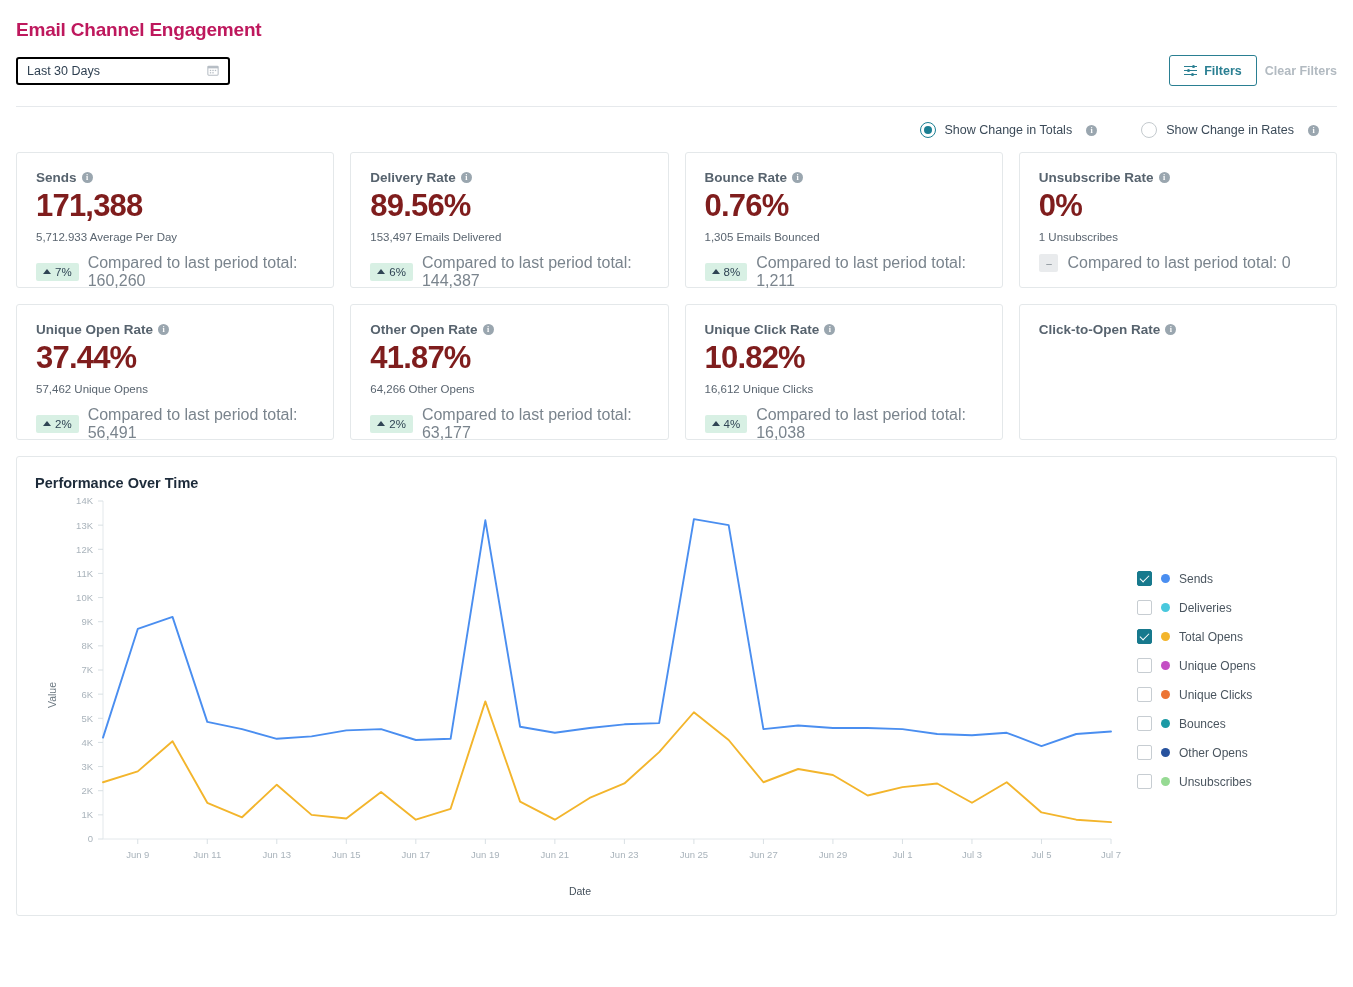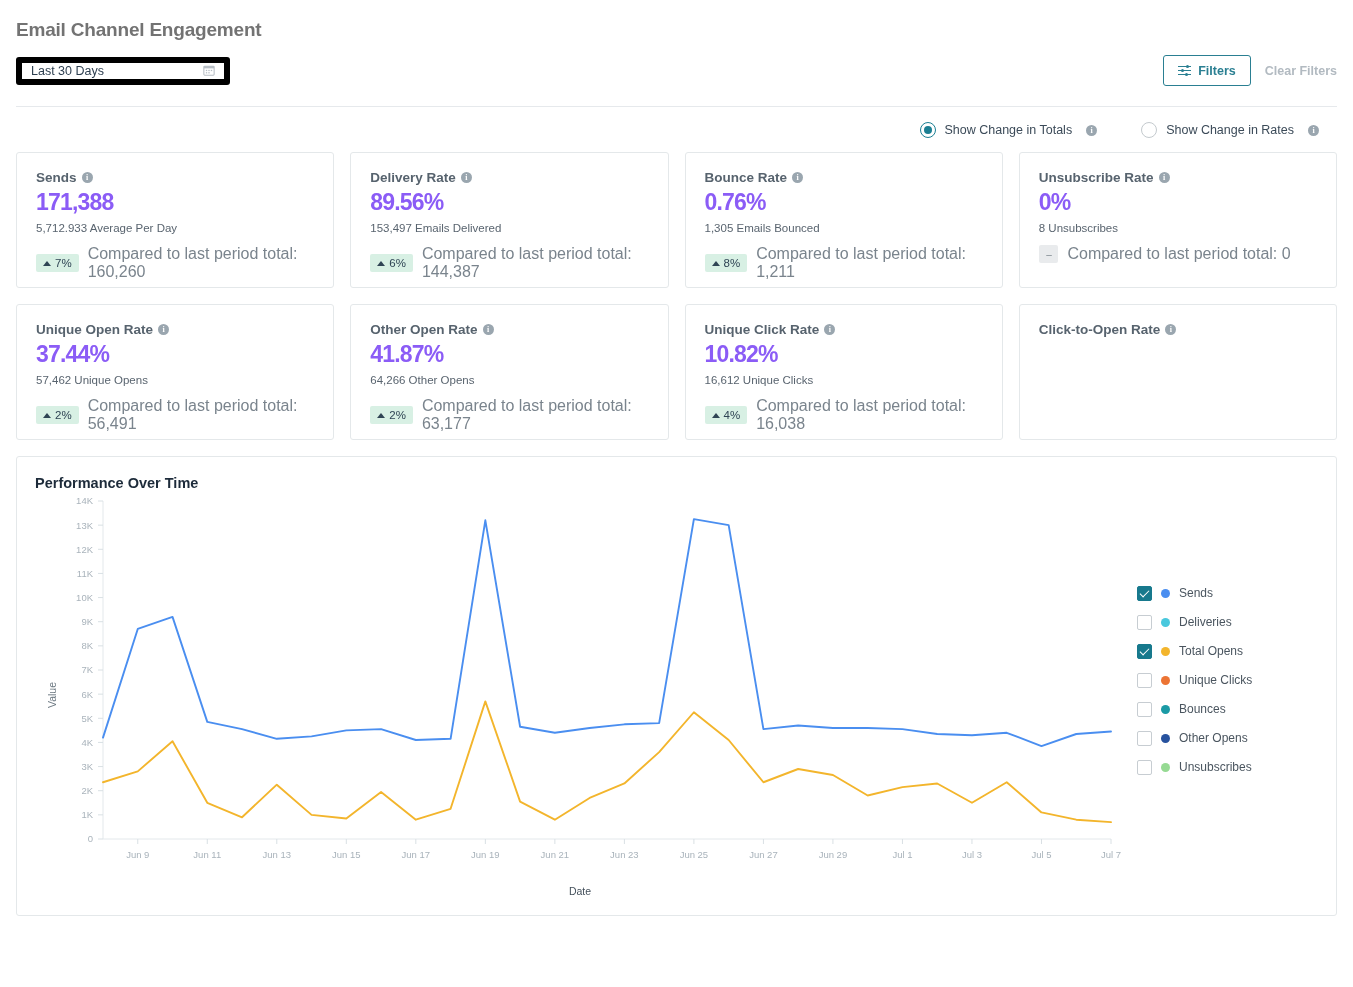--- a/index.html
+++ b/index.html
@@ -11,44 +11,44 @@
     color: #2e3f50;
     overflow: hidden;
   }
   .page { padding: 0 16px; }
 
   
   .page-title {
     font-size: 19px;
     font-weight: bold;
     letter-spacing: -0.2px;
-    color: #737373;
+    color: #be185d;
     padding: 19px 0 0 0;
   }
   .controls-row {
     display: flex;
     align-items: center;
     justify-content: space-between;
     margin-top: 14px;
   }
   .datepicker {
     width: 214px;
     height: 28px;
-    border: 6px solid #000000;
+    border: 2px solid #000000;
     border-radius: 3px;
     background: #fff;
     display: flex;
     align-items: center;
     padding: 0 9px;
     justify-content: space-between;
   }
   .datepicker-value { font-size: 12.5px; color: #2e3f50; }
   .cal-icon { color: #b6bdc4; font-size: 13px; line-height: 1; }
 
-  .right-controls { display: flex; align-items: center; gap: 14px; padding-left: 32px; }
+  .right-controls { display: flex; align-items: center; gap: 8px; padding-left: 32px; }
   .filters-btn {
     height: 31px;
     border: 1px solid #2a7f92;
     border-radius: 3px;
     color: #2a7f92;
     background: #fff;
     font-size: 12.5px;
     font-weight: bold;
     display: flex;
     align-items: center;
@@ -109,21 +109,21 @@
     border: 1px solid #e4e8ea;
     border-radius: 3px;
     height: 136px;
     padding: 17px 19px 0 19px;
   }
   .card-title {
     font-size: 13.5px; font-weight: bold; color: #57636e;
     display: flex; align-items: center;
   }
   .card-value {
-    font-size: 23px; font-weight: bold; color: #8b5cf6;
+    font-size: 31px; font-weight: bold; color: #7f1d1d;
     letter-spacing: -0.8px; margin-top: 5px; line-height: 1.05;
   }
   .card-sub { font-size: 11.5px; color: #59646f; margin-top: 8px; }
   .card-compare { display: flex; align-items: center; gap: 9px; margin-top: 11px; }
   .delta {
     display: inline-flex; align-items: center; gap: 4px;
     background: #d8f0e4; color: #2f4454;
     font-size: 11.5px; padding: 3px 7px; border-radius: 2px;
   }
   .delta.neutral { background: #e9ebed; color: #8d959c; letter-spacing: -1px; }
@@ -280,21 +280,21 @@
           </span>
           <span class="compare-text">Compared to last period total: 1,211</span>
         </div>
       </div>
       <div class="card">
         <div class="card-title">
           <span>Unsubscribe Rate</span>
           <span class="info-i">i</span>
         </div>
         <div class="card-value">0%</div>
-        <div class="card-sub">8 Unsubscribes</div>
+        <div class="card-sub">1 Unsubscribes</div>
         <div class="card-compare">
           <span class="delta neutral">
             <span>--</span>
           </span>
           <span class="compare-text">Compared to last period total: 0</span>
         </div>
       </div>
       <div class="card">
         <div class="card-title">
           <span>Unique Open Rate</span>
@@ -432,20 +432,25 @@
             <span class="lg-dot" style="background:#49c8dd"></span>
             <span class="lg-label">Deliveries</span>
           </div>
           <div class="legend-item">
             <span class="lg-check checked"></span>
             <span class="lg-dot" style="background:#f3b52c"></span>
             <span class="lg-label">Total Opens</span>
           </div>
           <div class="legend-item">
             <span class="lg-check"></span>
+            <span class="lg-dot" style="background:#c44fc4"></span>
+            <span class="lg-label">Unique Opens</span>
+          </div>
+          <div class="legend-item">
+            <span class="lg-check"></span>
             <span class="lg-dot" style="background:#ec7434"></span>
             <span class="lg-label">Unique Clicks</span>
           </div>
           <div class="legend-item">
             <span class="lg-check"></span>
             <span class="lg-dot" style="background:#1b9aa5"></span>
             <span class="lg-label">Bounces</span>
           </div>
           <div class="legend-item">
             <span class="lg-check"></span>

